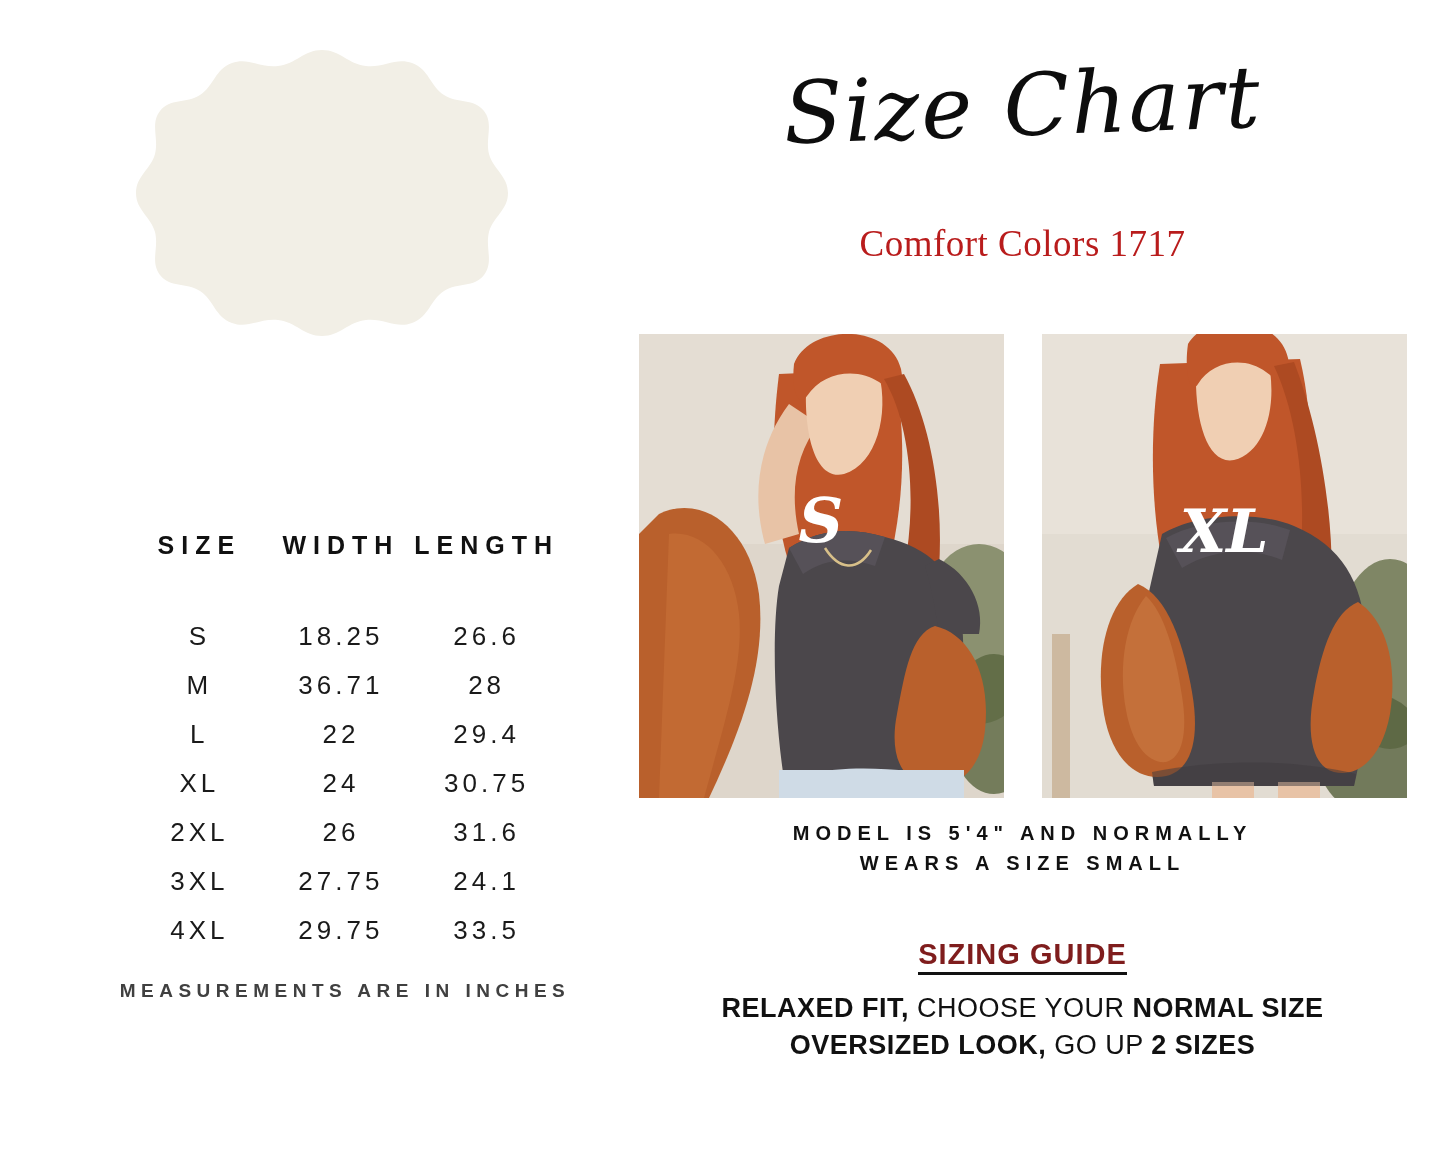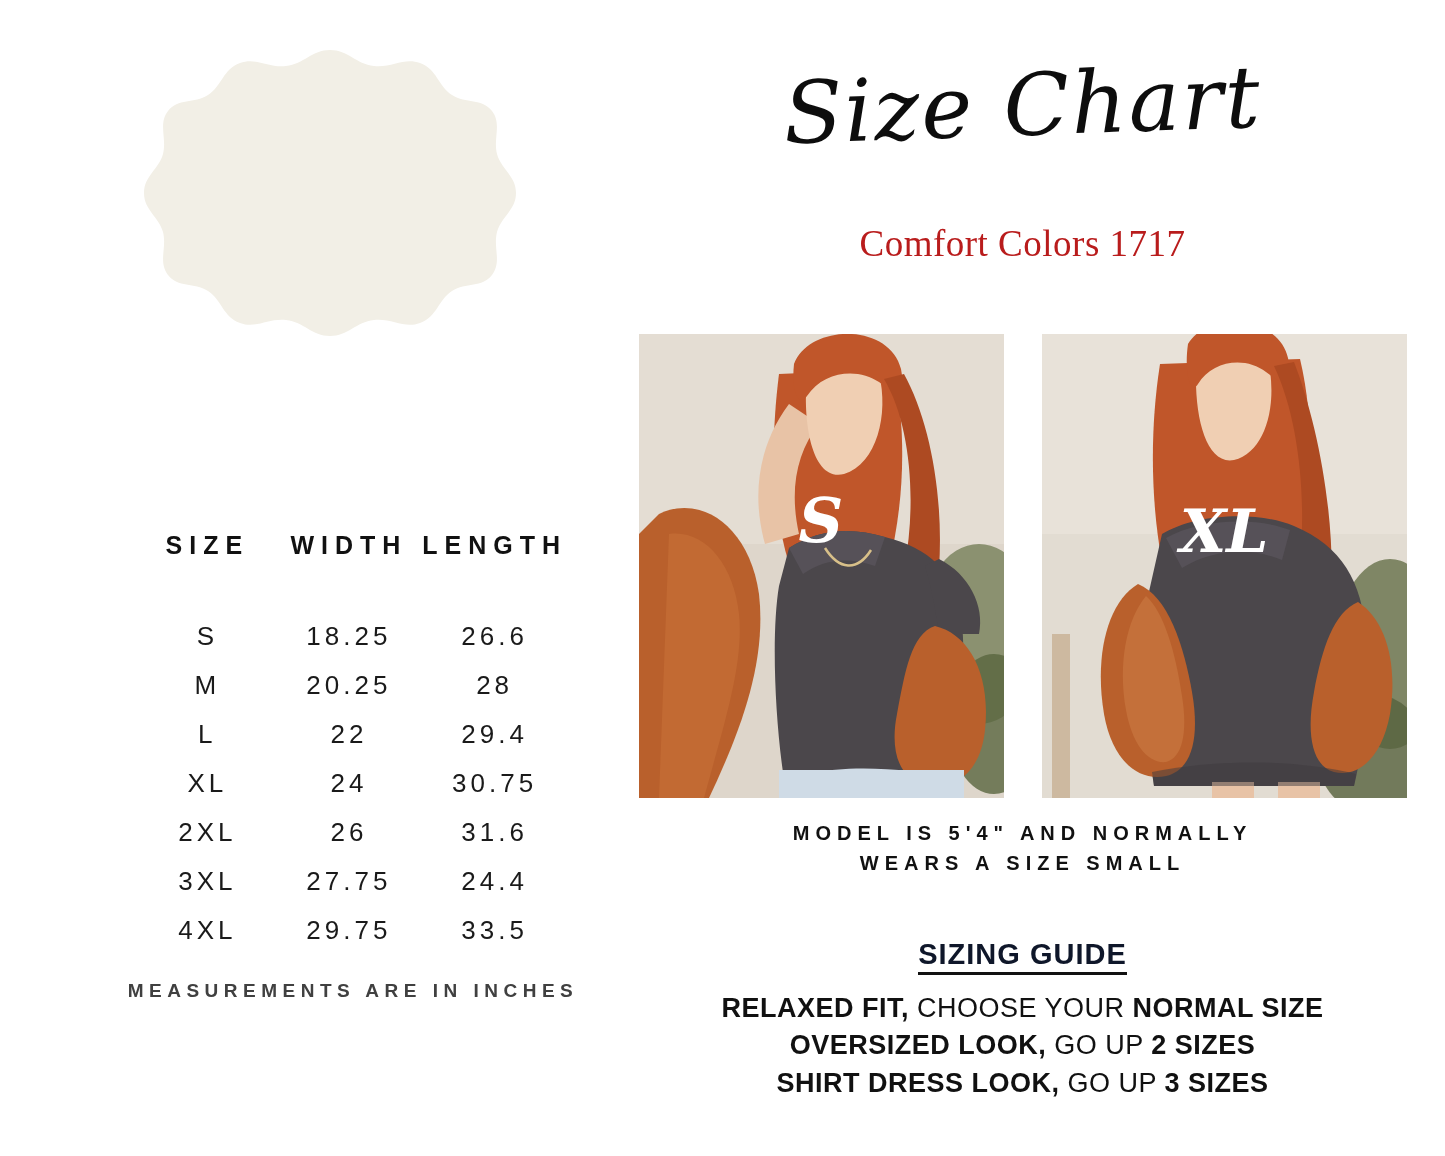--- a/index.html
+++ b/index.html
@@ -12,21 +12,21 @@
     height: 1156px;
     position: relative;
     font-family: "Liberation Sans", sans-serif;
     color: #111111;
     overflow: hidden;
   }
 
   
   .left-col {
     position: absolute;
-    left: 8px;
+    left: 0;
     top: 0;
     width: 600px;
     height: 864px;
   }
 
   .blob-wrap {
     position: absolute;
     left: 122px;
     top: 44px;
     width: 400px;
@@ -155,21 +155,21 @@
 
   .guide-title {
     position: absolute;
     left: 0;
     top: 938px;
     width: 845px;
     text-align: center;
     font-size: 29px;
     font-weight: bold;
     letter-spacing: 1px;
-    color: #0f172a;
+    color: #7f1d1d;
   }
   .guide-title span {
     border-bottom: 3px solid #111;
     padding-bottom: 2px;
   }
 
   .guide-lines {
     position: absolute;
     left: 0;
     top: 990px;
@@ -213,42 +213,42 @@
         </tr>
       </thead>
       <tbody>
         <tr>
           <td>S</td>
           <td>18.25</td>
           <td>26.6</td>
         </tr>
         <tr>
           <td>M</td>
-          <td>20.25</td>
+          <td>36.71</td>
           <td>28</td>
         </tr>
         <tr>
           <td>L</td>
           <td>22</td>
           <td>29.4</td>
         </tr>
         <tr>
           <td>XL</td>
           <td>24</td>
           <td>30.75</td>
         </tr>
         <tr>
           <td>2XL</td>
           <td>26</td>
           <td>31.6</td>
         </tr>
         <tr>
           <td>3XL</td>
           <td>27.75</td>
-          <td>24.4</td>
+          <td>24.1</td>
         </tr>
         <tr>
           <td>4XL</td>
           <td>29.75</td>
           <td>33.5</td>
         </tr>
       </tbody>
     </table>
   </div>
 
@@ -353,15 +353,14 @@
     <span>WEARS A SIZE SMALL</span>
   </div>
 
   <div class="guide-title">
     <span>SIZING GUIDE</span>
   </div>
 
   <div class="guide-lines">
     <span class="ln"><b>RELAXED FIT,</b><span class="light"> CHOOSE YOUR </span><b>NORMAL SIZE</b></span>
     <span class="ln"><b>OVERSIZED LOOK,</b><span class="light"> GO UP </span><b>2 SIZES</b></span>
-    <span class="ln"><b>SHIRT DRESS LOOK,</b><span class="light"> GO UP </span><b>3 SIZES</b></span>
   </div>
 </div>
 
 </body></html>

